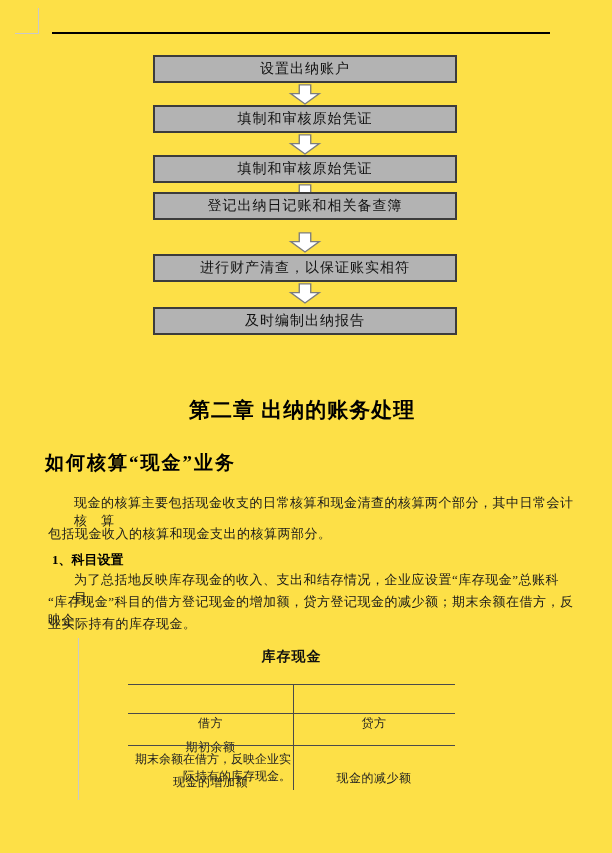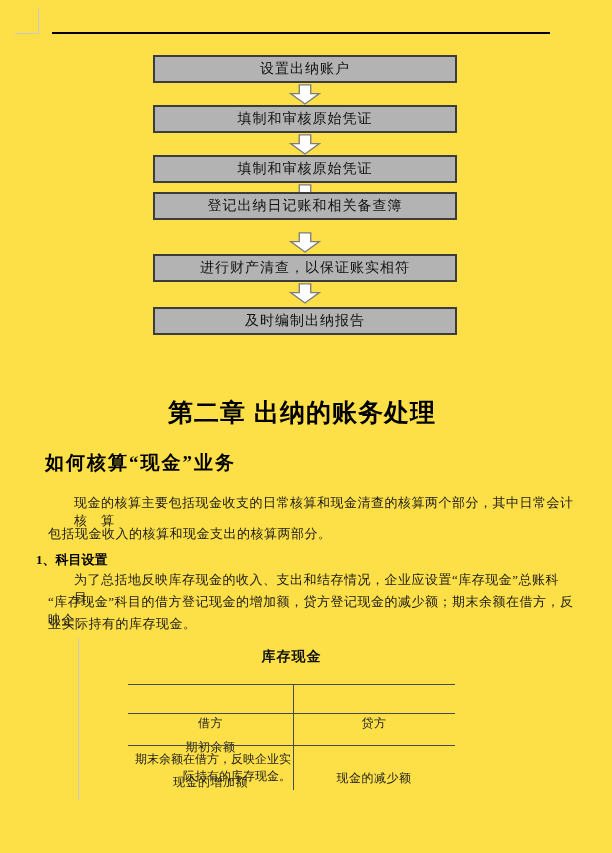--- a/index.html
+++ b/index.html
@@ -35,23 +35,23 @@
     color: #111111;
     letter-spacing: 1px;
   }
   .fc-arrow { position: absolute; left: 287px; width: 36px; height: 21px; }
 
   
   .chapter-title {
     position: absolute;
     top: 396px; left: 0; width: 604px;
     text-align: center;
-    font-family: Liberation Sans, sans-serif;
+    font-family: Liberation Serif, serif;
     font-weight: bold;
-    font-size: 25px;
+    font-size: 21px;
     color: #000;
     letter-spacing: 1px;
   }
   .section-title {
     position: absolute;
     top: 450px; left: 45px;
     font-family: "Liberation Serif", serif;
     font-weight: bold;
     font-size: 19px;
     color: #000;
@@ -63,21 +63,21 @@
     width: 530px;
     font-size: 13px;
     line-height: 18px;
     color: #1a1a1a;
     white-space: pre-wrap;
     letter-spacing: 0.5px;
   }
   .indent { padding-left: 26px; }
   .subheading {
     position: absolute;
-    top: 551px; left: 36px;
+    top: 551px; left: 52px;
     font-size: 13px;
     font-weight: bold;
     color: #000;
   }
 
   
   .frame-border-left { position: absolute; left: 78px; top: 638px; width: 1px; height: 162px; background: #c9c9c9; }
   .ta-title {
     position: absolute; left: 128px; top: 648px; width: 327px;
     text-align: center; font-weight: bold; font-size: 14px; color: #111;

